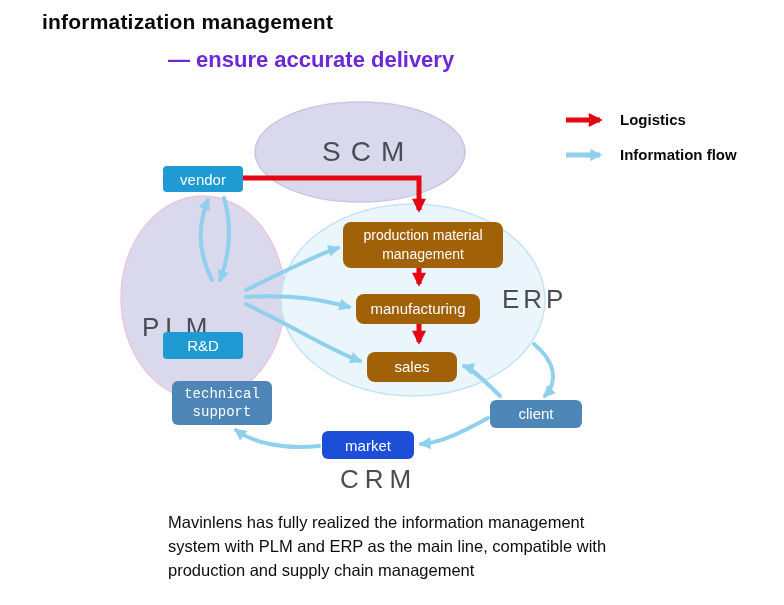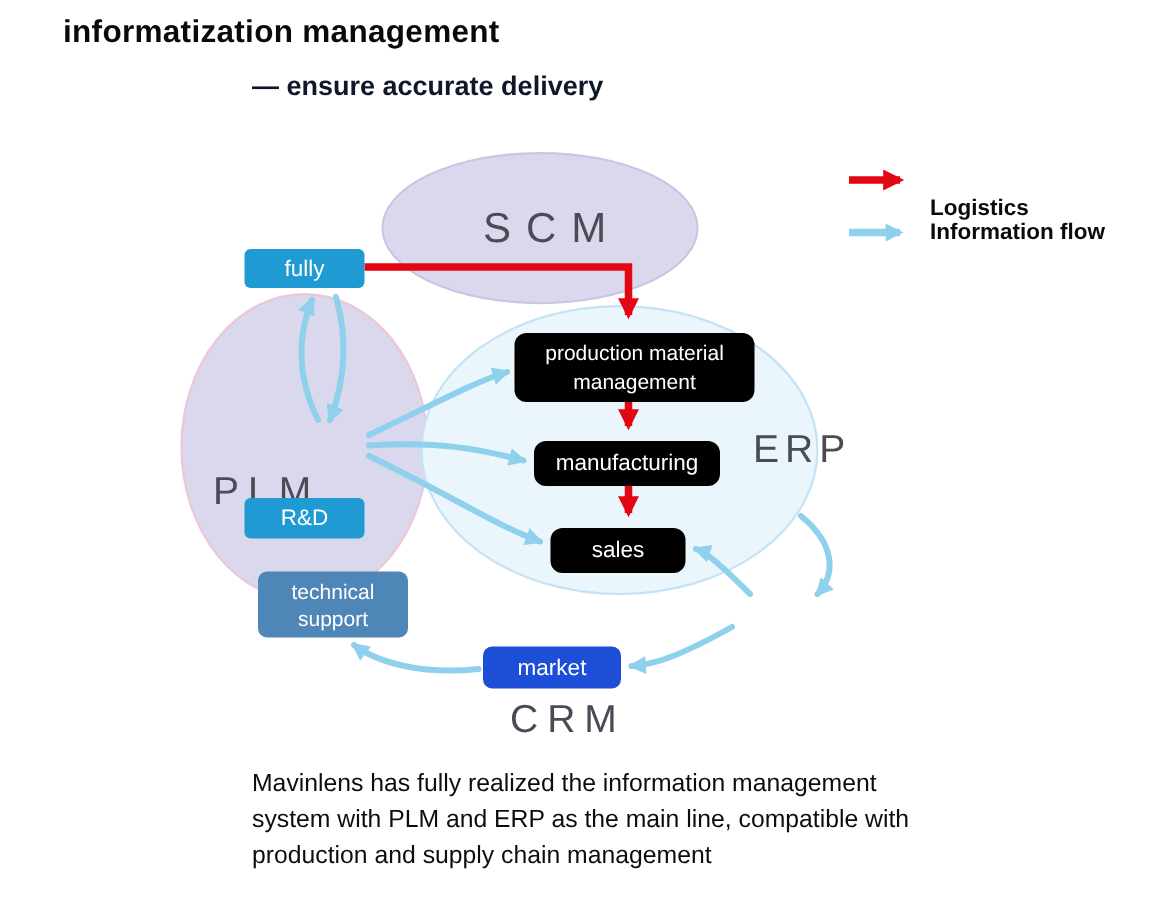--- a/index.html
+++ b/index.html
@@ -5,30 +5,30 @@
   html,body{margin:0;padding:0;background:#fff;}
   .page{
     position:relative;width:784px;height:605px;background:#ffffff;overflow:hidden;
     font-family:"Liberation Sans", sans-serif;
   }
   .abs{position:absolute;}
   .title{
     left:42px;top:10px;font-size:21px;font-weight:700;color:#0a0a0a;letter-spacing:.2px;
   }
   .subtitle{
-    left:168px;top:47px;font-size:18px;font-weight:700;color:#0f172a;
+    left:168px;top:47px;font-size:22px;font-weight:700;color:#6d28d9;
   }
   svg.layer{position:absolute;left:0;top:0;z-index:1;}
   .node{
     position:absolute;z-index:3;display:flex;align-items:center;justify-content:center;
     color:#ffffff;text-align:center;box-sizing:border-box;
   }
   .node-blue{background:#1f9ad2;border-radius:4px;font-size:15px;}
   .node-steel{background:#4e86b8;border-radius:6px;font-size:14px;line-height:1.3;}
-  .node-green{background:#000000;border-radius:8px;font-size:14px;line-height:1.35;}
+  .node-green{background:#a16207;border-radius:8px;font-size:14px;line-height:1.35;}
   .node-purple{background:#1d4ed8;border-radius:6px;font-size:15px;}
   .region-label{
     position:absolute;z-index:2;color:#4b4b55;font-size:26px;letter-spacing:6px;
   }
   .legend-label{
     position:absolute;z-index:3;font-size:15px;font-weight:600;color:#0a0a0a;
   }
   .caption{
     position:absolute;left:168px;top:510px;width:460px;z-index:3;
     font-size:16.5px;font-weight:500;color:#0d0d0d;line-height:24px;
@@ -71,34 +71,35 @@
     <g stroke="#e30613" stroke-width="5" fill="none">
       <polyline points="243,178 419,178 419,210" marker-end="url(#redHead)"></polyline>
       <line x1="419" y1="266" x2="419" y2="284" marker-end="url(#redHead)"></line>
       <line x1="419" y1="322" x2="419" y2="342" marker-end="url(#redHead)"></line>
     </g>
 
     <line x1="566" y1="120" x2="600" y2="120" stroke="#e30613" stroke-width="5" marker-end="url(#redHead)"></line>
     <line x1="566" y1="155" x2="600" y2="155" stroke="#8fd0ec" stroke-width="5" marker-end="url(#blueHead)"></line>
   </svg>
 
-  <div class="legend-label" style="left:620px;top:111px;margin-top:19px;">Logistics</div>
+  <div class="legend-label" style="left:620px;top:111px;">Logistics</div>
   <div class="legend-label" style="left:620px;top:146px;">Information flow</div>
 
   <div class="region-label" style="left:322px;top:136px;font-size:28px;letter-spacing:10px;">SCM</div>
   <div class="region-label" style="left:142px;top:312px;">PLM</div>
   <div class="region-label" style="left:502px;top:284px;letter-spacing:4px;">ERP</div>
   <div class="region-label" style="left:340px;top:464px;">CRM</div>
 
-  <div class="node node-blue" style="left:163px;top:166px;width:80px;height:26px;">fully</div>
+  <div class="node node-blue" style="left:163px;top:166px;width:80px;height:26px;">vendor</div>
   <div class="node node-blue" style="left:163px;top:284px;width:80px;height:27px;margin-top:48px;">R&amp;D</div>
-  <div class="node node-steel" style="left:172px;top:381px;width:100px;height:44px;padding:2px 8px;">technical support</div>
+  <div class="node node-steel" style="left:172px;top:381px;width:100px;height:44px;padding:2px 8px;font-family:Liberation Mono, monospace;">technical support</div>
   <div class="node node-green" style="left:343px;top:222px;width:160px;height:46px;padding:2px 10px;">production material management</div>
   <div class="node node-green" style="left:367px;top:352px;width:90px;height:30px;font-size:15px;">sales</div>
   <div class="node node-green" style="left:356px;top:294px;width:124px;height:30px;font-size:15px;">manufacturing</div>
+  <div class="node node-steel" style="left:490px;top:400px;width:92px;height:28px;font-size:15px;">client</div>
   <div class="node node-purple" style="left:322px;top:431px;width:92px;height:28px;">market</div>
 
   <div class="caption">
     <div>Mavinlens has fully realized the information management</div>
     <div>system with PLM and ERP as the main line, compatible with</div>
     <div>production and supply chain management</div>
   </div>
 
 </div>
 

